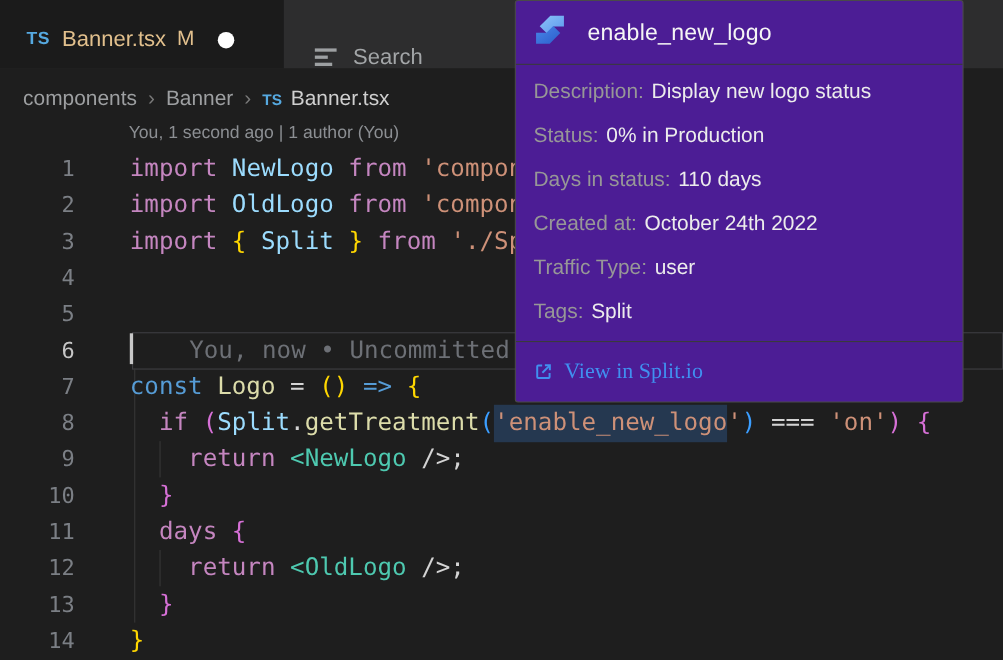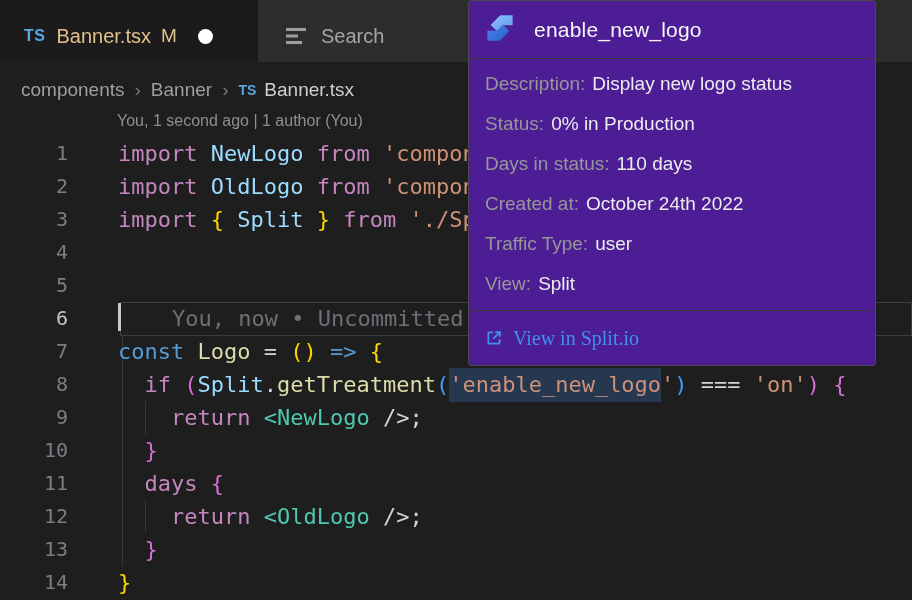--- a/index.html
+++ b/index.html
@@ -8,21 +8,21 @@
           font-family:"Liberation Sans",sans-serif;}
 
   
   .tabstrip{position:absolute;left:0;top:0;width:912px;height:62px;background:#2d2d2e;}
   .tab-active{position:absolute;left:0;top:0;width:258px;height:62px;background:#1b1b1b;
               display:flex;align-items:center;padding:10px 0 0 24px;}
   .ts-badge{color:#56A9E0;font-weight:700;font-size:16px;margin-right:11px;letter-spacing:.5px;}
   .fname{color:#E2C08D;font-size:20px;}
   .gitm{color:#E2C08D;font-size:19px;margin-left:10px;}
   .dot{width:15px;height:15px;border-radius:50%;background:#ffffff;margin-left:21px;}
-  .tab-search{position:absolute;left:258px;top:0;width:220px;height:62px;
+  .tab-search{position:absolute;left:258px;top:16px;width:220px;height:62px;
               display:flex;align-items:center;padding:10px 0 0 28px;text-align:right;}
   .search-icon{display:inline-flex;margin-right:13px;}
   .slabel{color:#a3a6a8;font-size:20px;}
 
   
   .breadcrumb{position:absolute;left:21px;top:76px;height:28px;display:flex;align-items:center;
               font-size:19px;color:#9d9fa1;}
   .bc-item{cursor:default;}
   .bc-sep{color:#7a7a7a;font-size:19px;padding:0 10px;}
   .bc-ts{color:#56A9E0;font-weight:700;font-size:14px;margin-right:8px;}
@@ -188,21 +188,21 @@
         </svg>
       </span>
       <span class="t-title">enable_new_logo</span>
     </div>
     <div class="t-body">
         <div class="t-row"><span class="t-label">Description:</span><span class="t-value">Display new logo status</span></div>
         <div class="t-row"><span class="t-label">Status:</span><span class="t-value">0% in Production</span></div>
         <div class="t-row"><span class="t-label">Days in status:</span><span class="t-value">110 days</span></div>
         <div class="t-row"><span class="t-label">Created at:</span><span class="t-value">October 24th 2022</span></div>
         <div class="t-row"><span class="t-label">Traffic Type:</span><span class="t-value">user</span></div>
-        <div class="t-row"><span class="t-label">View:</span><span class="t-value">Split</span></div>
+        <div class="t-row"><span class="t-label">Tags:</span><span class="t-value">Split</span></div>
       </div>
     <div class="t-div"></div>
     <div class="t-link">
       <span style="display:inline-flex;">
         <svg width="18" height="18" viewBox="0 0 16 16" fill="none" stroke="#4090F0" stroke-width="1.6">
           <path d="M7 3H3.8C3.36 3 3 3.36 3 3.8v8.4c0 .44.36.8.8.8h8.4c.44 0 .8-.36.8-.8V9"></path>
           <path d="M9.2 2.8h4v4"></path>
           <path d="M13 3L7.2 8.8"></path>
         </svg>
       </span>

